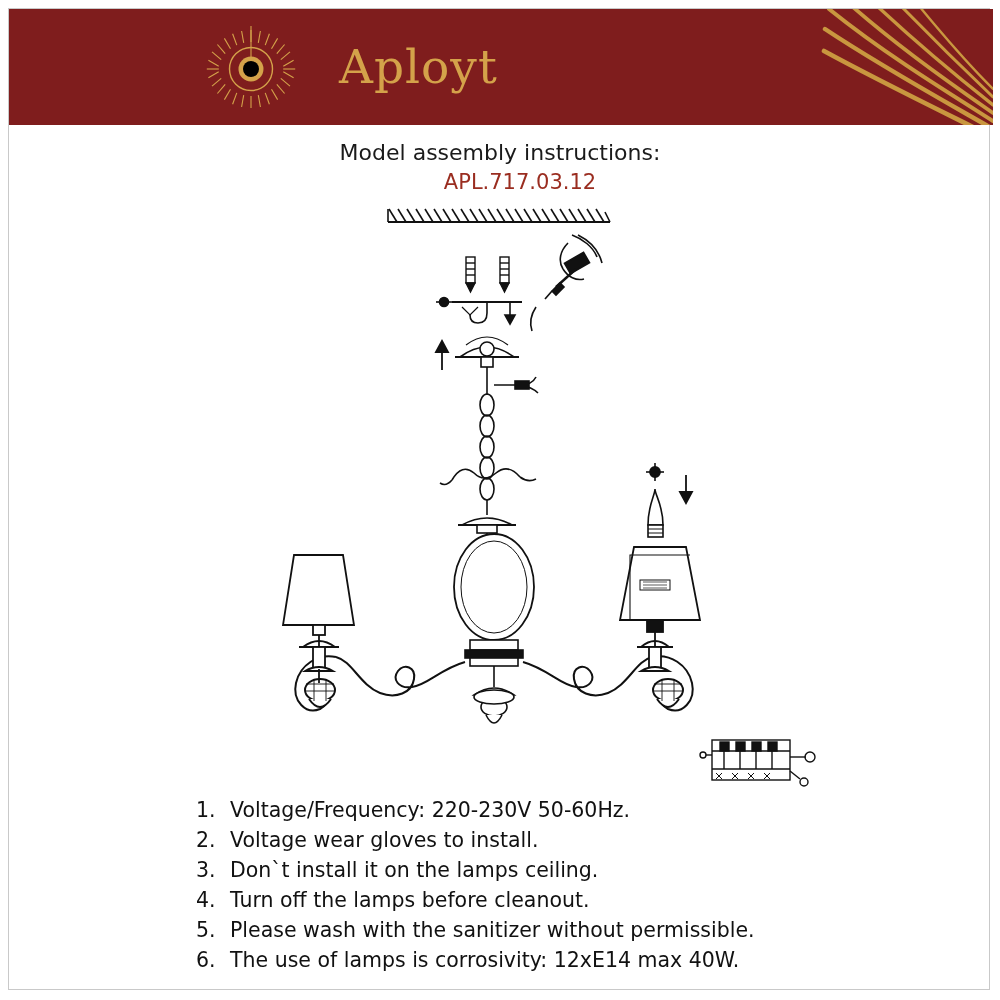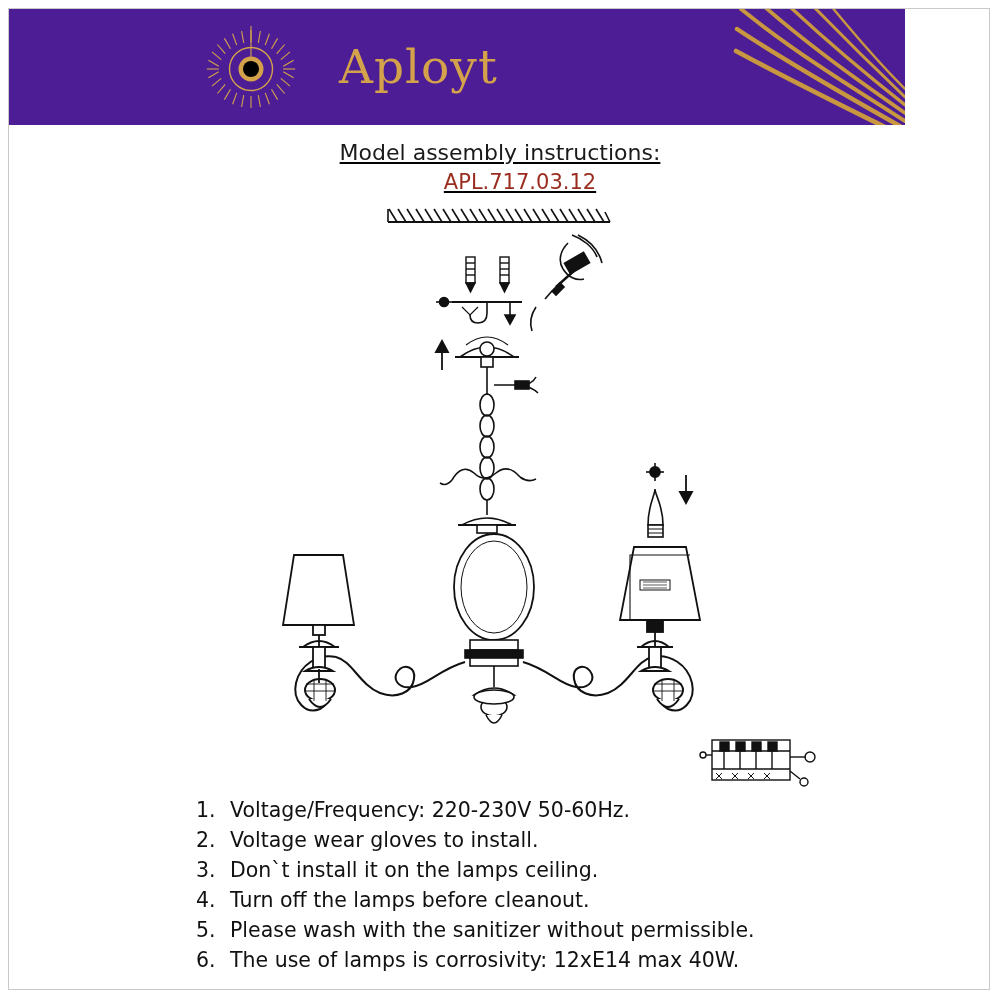--- a/index.html
+++ b/index.html
@@ -26,23 +26,23 @@
     height: 982px;
     border: 1px solid #c9c9c9;
     box-sizing: border-box;
     pointer-events: none;
   }
   
   .header {
     position: absolute;
     left: 9px;
     top: 9px;
-    width: 896px;
+    width: 984px;
     height: 116px;
-    background: #4c1d95;
+    background: #7f1d1d;
     overflow: hidden;
   }
   .header-sun {
     position: absolute;
     left: 182px;
     top: 13px;
     width: 120px;
     height: 94px;
   }
   .header-rays {
@@ -61,21 +61,20 @@
     letter-spacing: 1px;
     color: #d4a24a;
   }
   
   .title-block {
     position: absolute;
     left: 0;
     top: 138px;
     width: 1000px;
     text-align: center;
-    text-decoration: underline;
   }
   .title-line1 {
     font-family: "DejaVu Sans", sans-serif;
     font-size: 22px;
     color: #1a1a1a;
     line-height: 30px;
   }
   .title-line2 {
     font-family: "DejaVu Sans", sans-serif;
     font-size: 21px;

